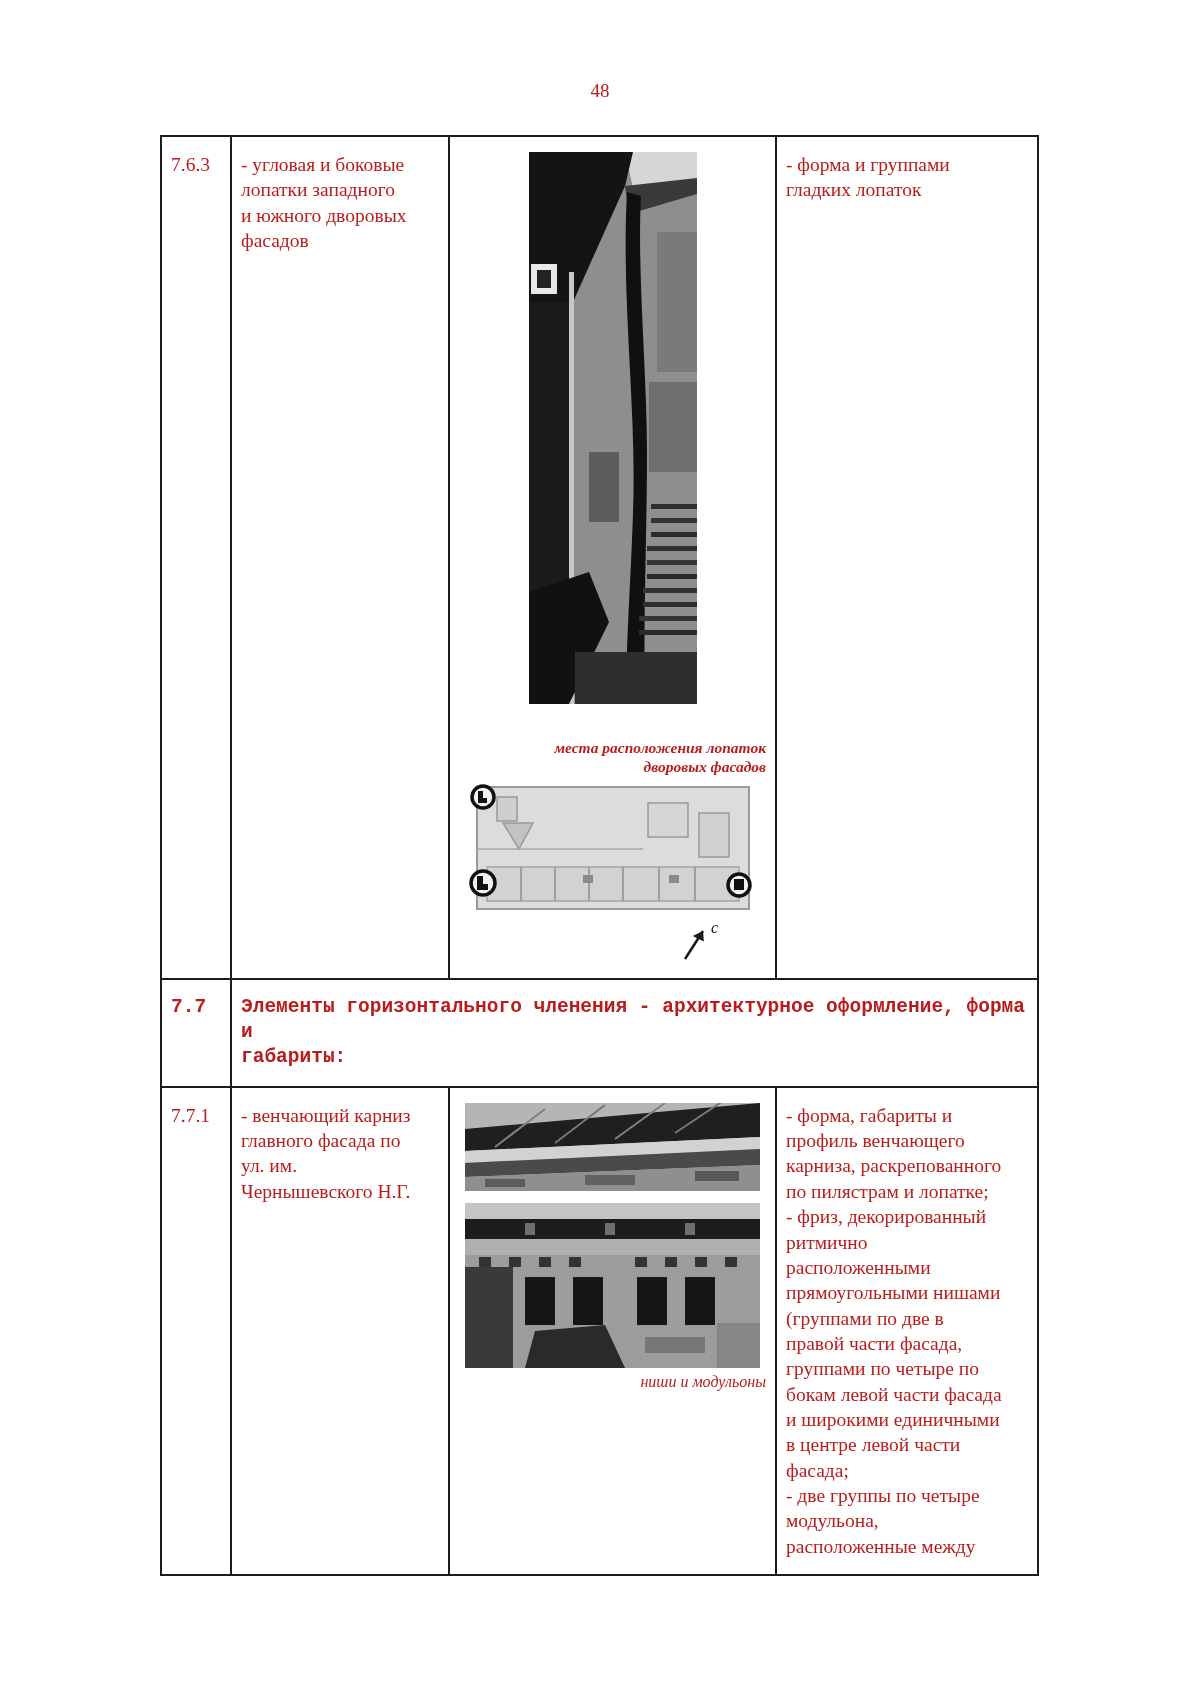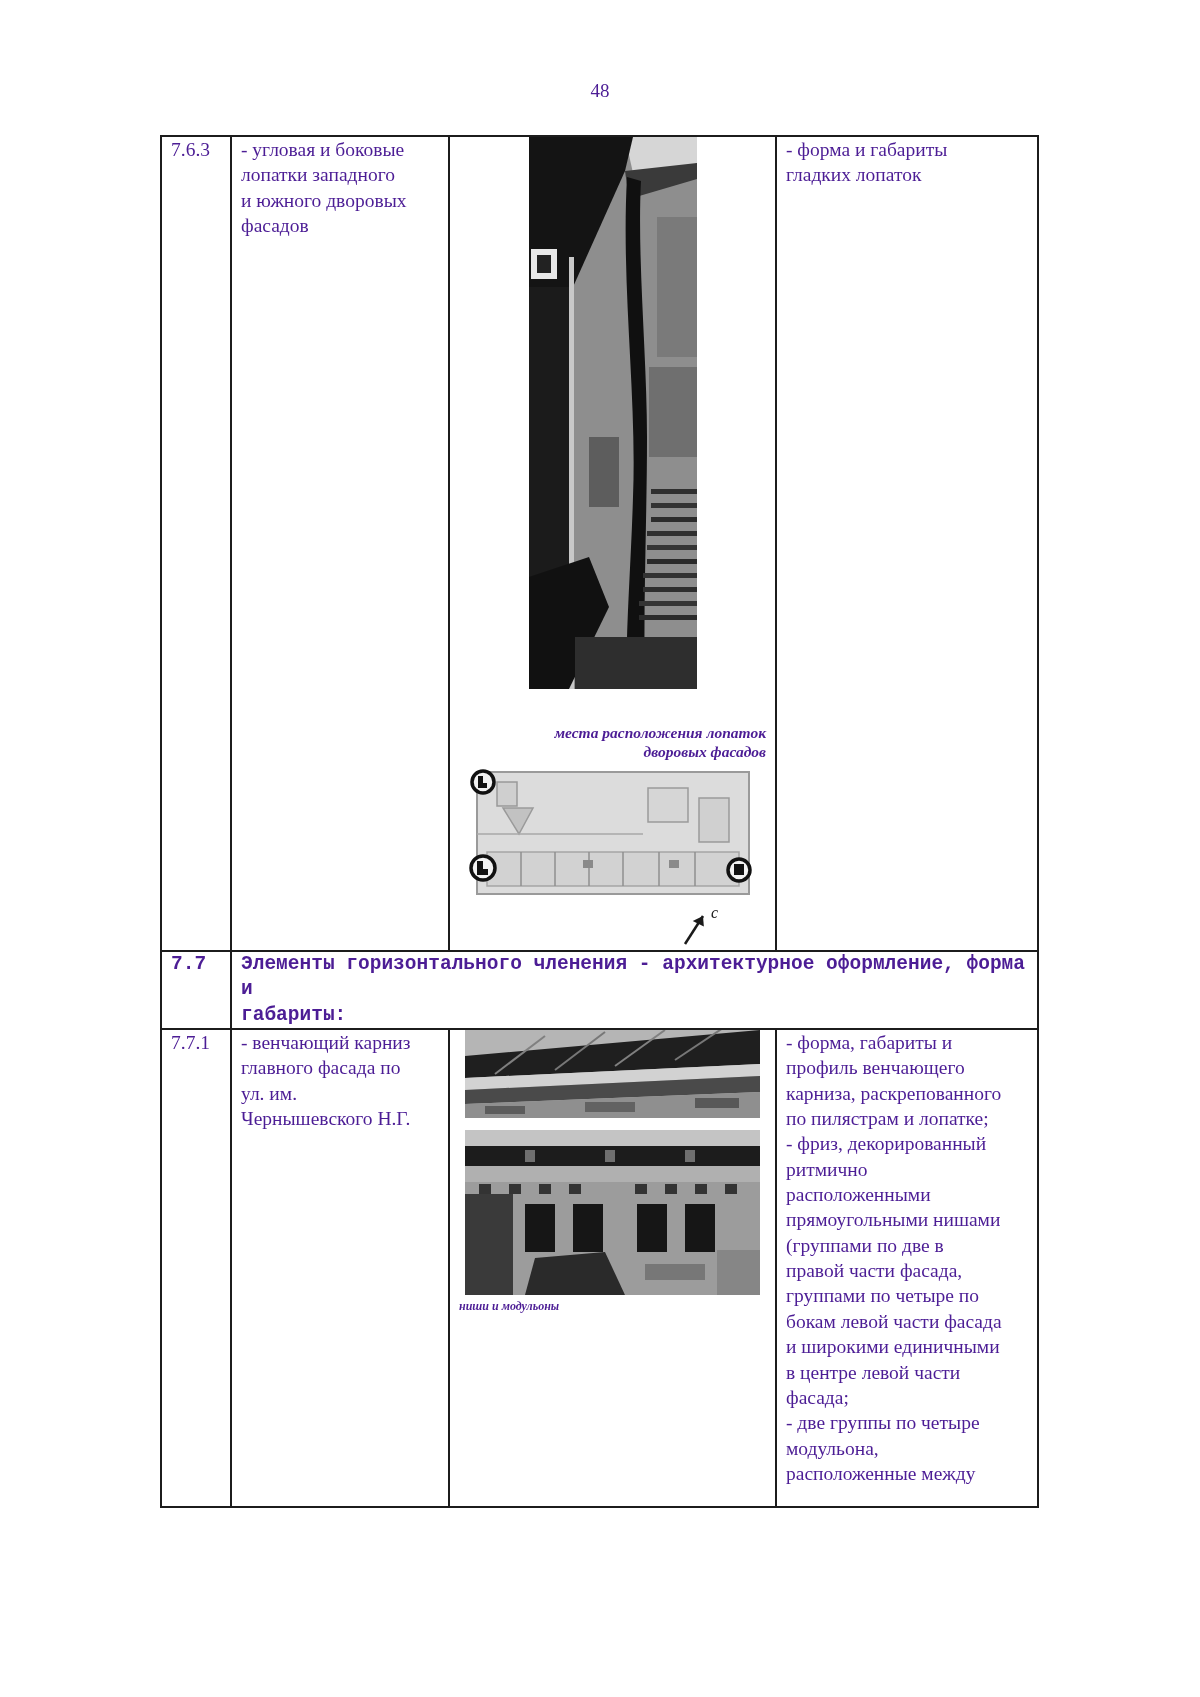--- a/index.html
+++ b/index.html
@@ -2,57 +2,57 @@
 <html><head>
 <meta charset="utf-8">
 <style>
   * { margin:0; padding:0; box-sizing:border-box; }
   html,body { background:#ffffff; }
   .page {
     position:relative;
     width:1200px; height:1697px;
     background:#ffffff;
     font-family:"Liberation Serif", serif;
-    color:#4c1d95;
+    color:#b91c1c;
     overflow:hidden;
   }
   .page-number {
     position:absolute; top:80px; left:0; width:100%;
     text-align:center; font-size:19px;
   }
   table.doc {
     position:absolute; top:135px; left:160px;
     width:877px;
     border-collapse:collapse;
     table-layout:fixed;
   }
   table.doc td {
     border:2px solid #1c1c1c;
     vertical-align:top;
-    padding:0 9px;
+    padding:15px 9px;
     font-size:19.5px;
     line-height:1.3;
   }
   col.c1 { width:70px; }
   col.c2 { width:218px; }
   col.c3 { width:327px; }
   col.c4 { width:262px; }
   .pre { white-space:pre-line; }
   .num { padding-left:6px; }
   td.media-cell { text-align:center; padding-top:4px; }
   .photo-wrap { display:block; margin:0 auto; }
   .caption {
     font-size:15.5px; font-style:italic; font-weight:600;
     text-align:right; line-height:1.25;
     margin-top:34px; margin-bottom:6px;
     white-space:pre-line;
   }
   .caption2 {
-    font-size:12px; font-style:italic; font-weight:700;
-    text-align:left; line-height:1.25;
+    font-size:16px; font-style:italic; font-weight:400;
+    text-align:right; line-height:1.25;
     margin-top:4px;
     white-space:pre-line;
   }
   .heading-row td { font-weight:bold; font-size:20px; line-height:1.3;font-family:Liberation Mono, monospace; }
   .row-763 td { height:815px; }
   .row-771 td { height:478px; }
   svg { display:block; margin:0 auto; }
   .gap { height:12px; }
   .plan-label { font-style:italic; font-size:16px; font-family:"Liberation Serif", serif; }
 </style>
@@ -148,21 +148,21 @@
 
             <g>
               <line x1="222" y1="176" x2="240" y2="148" stroke="#1a1a1a" stroke-width="2.5"></line>
               <polygon points="240,148 231,155 243,158" fill="#1a1a1a" transform="rotate(12 240 148)"></polygon>
             </g>
             <text class="plan-label" x="248" y="150" fill="#1a1a1a">с</text>
           </svg>
 
         </td>
         <td>
-          <div class="pre">- форма и габариты
+          <div class="pre">- форма и группами
 гладких лопаток</div>
         </td>
       </tr>
 
       <tr class="heading-row">
         <td class="num">
           <span class="pre">7.7</span>
         </td>
         <td colspan="3">
           <div class="pre">Элементы горизонтального членения - архитектурное оформление, форма и

